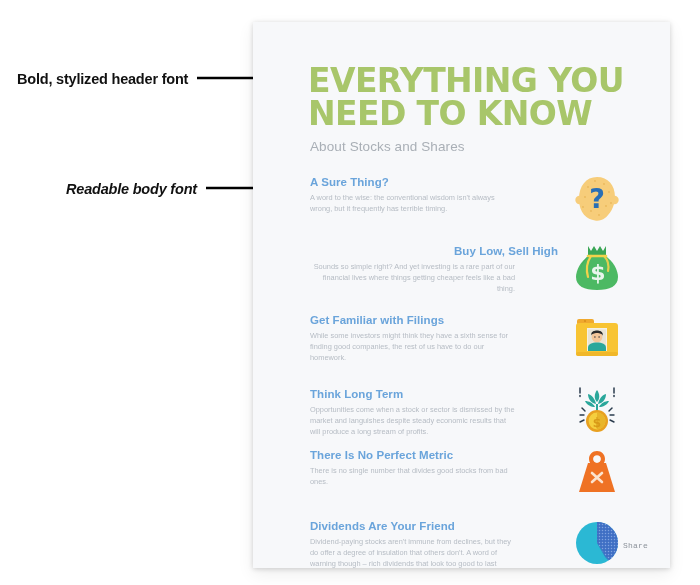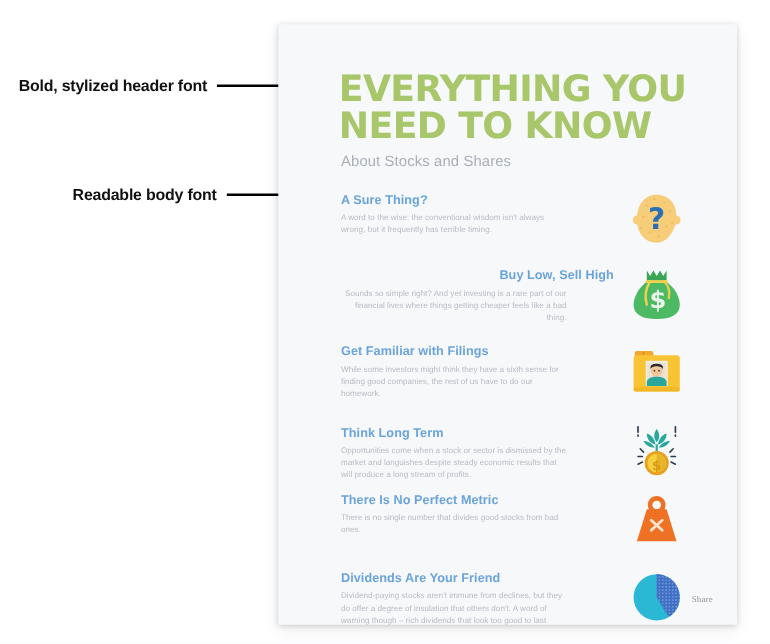--- a/index.html
+++ b/index.html
@@ -28,21 +28,21 @@
     font-size: 14.5px;
     color: #111111;
     letter-spacing: -0.2px;
   }
   .annotation-arrow {
     display: block;
     margin-left: 9px;
   }
 
   #annotation-header { left: 17px; top: 71px; }
-  #annotation-body   { left: 66px; top: 170px; }
+  #annotation-body   { left: 66px; top: 181px; font-style: italic; }
 
   
   .card {
     position: absolute;
     left: 253px;
     top: 22px;
     width: 417px;
     height: 546px;
     background: #f7f8fa;
     box-shadow: 0 1px 5px rgba(0,0,0,0.17), 0 6px 16px rgba(0,0,0,0.07);
@@ -124,21 +124,21 @@
   #section-4 { margin-bottom: 21px; gap: 16px; }
   #section-5 { margin-bottom: 0; }
 
   
   .card-footer {
     position: absolute;
     right: 22px;
     bottom: 16px;
   }
   .share-link {
-    font-family: Liberation Serif, serif;
+    font-family: Liberation Mono, monospace;
     font-size: 8px;
     color: #8d939b;
     letter-spacing: 0.2px;
   }
 </style>
 </head>
 <body>
 
 <div class="annotation" id="annotation-header">
   <span class="annotation-label">Bold, stylized header font</span>

